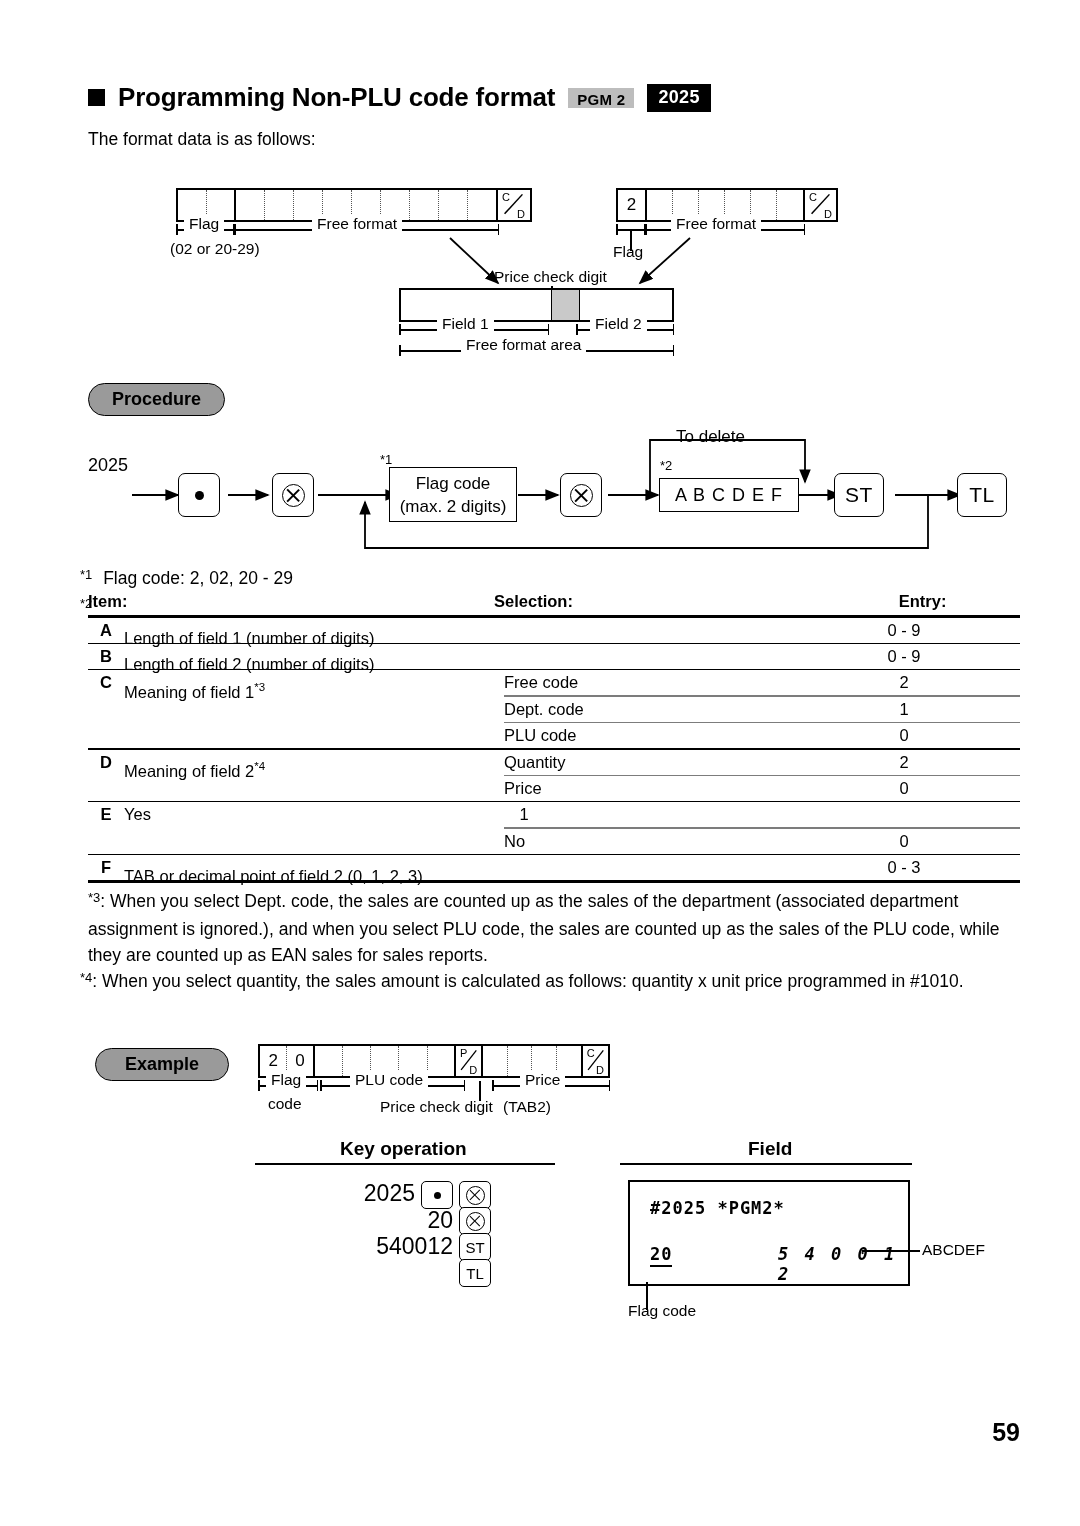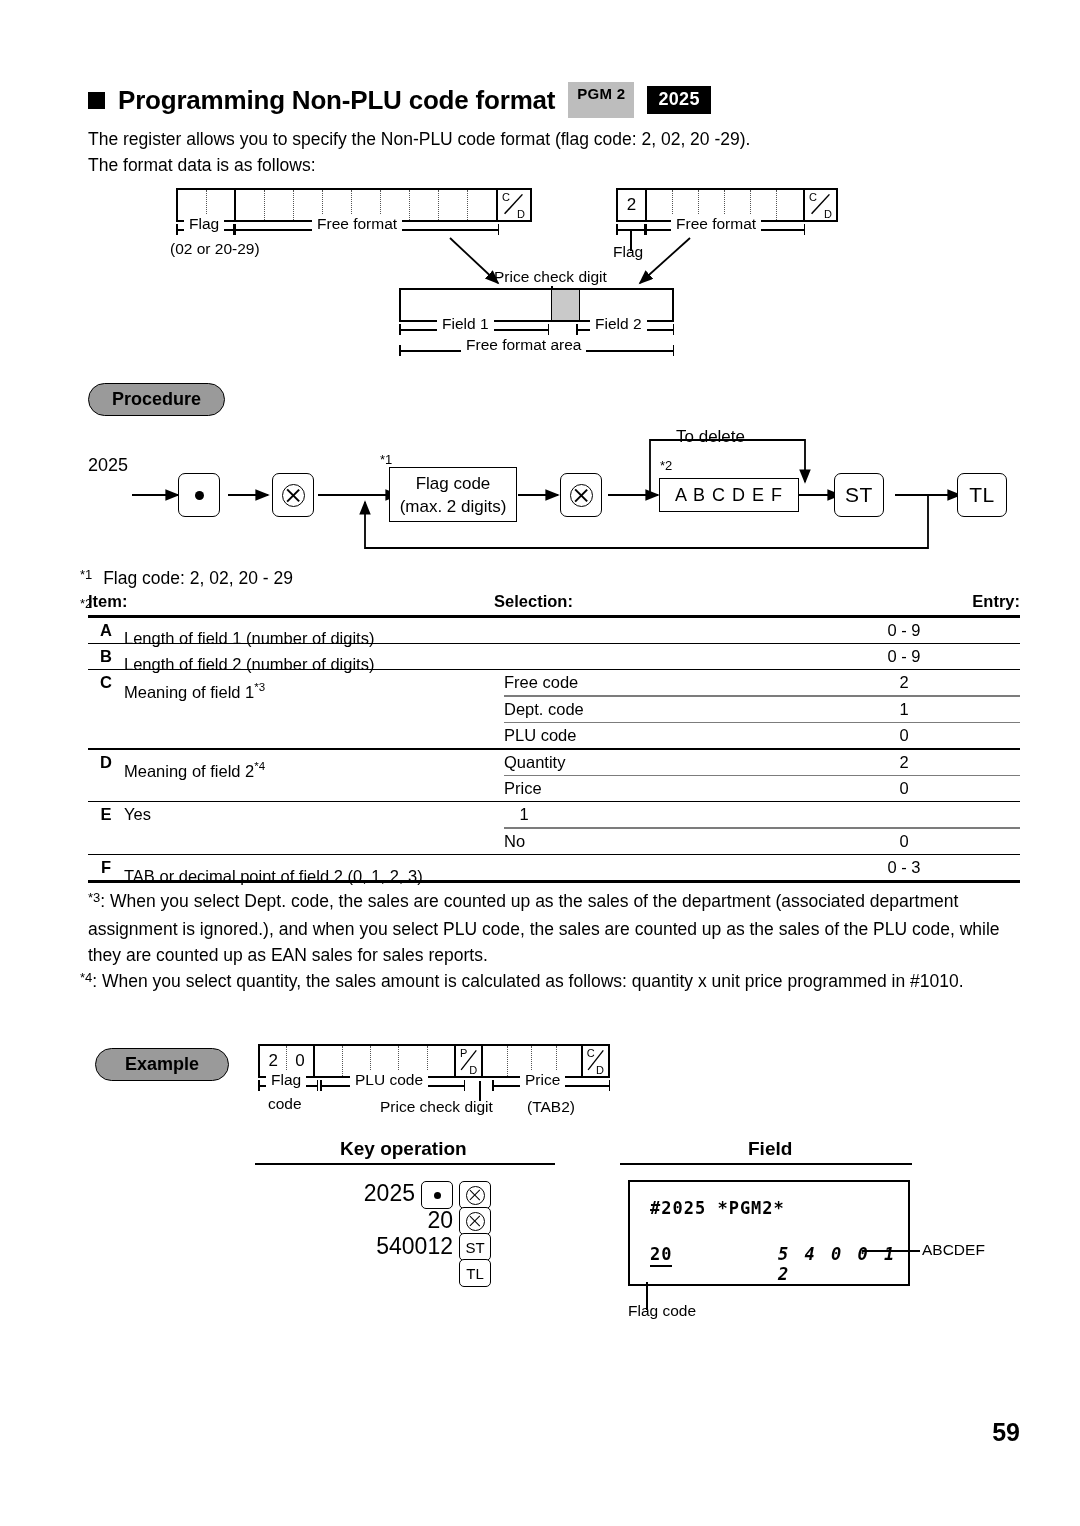--- a/index.html
+++ b/index.html
@@ -5,21 +5,21 @@
   html,body{margin:0;padding:0;background:#fff;}
   body{width:1080px;height:1526px;position:relative;
        font-family:"Liberation Sans","DejaVu Sans",sans-serif;color:#000;}
   .page{position:absolute;left:0;top:0;width:1080px;height:1526px;}
 
   
   .heading{position:absolute;left:88px;top:82px;display:flex;align-items:center;gap:13px;}
   .sq{width:17px;height:17px;background:#000;display:inline-block;}
   .h-title{font-size:26px;font-weight:bold;letter-spacing:-0.2px;}
   .badge-pgm{background:#bdbdbd;color:#000;font-size:15px;font-weight:bold;
-             padding:3px 9px 16px;letter-spacing:0.3px;}
+             padding:3px 9px 0;letter-spacing:0.3px;}
   .badge-num{background:#000;color:#fff;font-size:18px;font-weight:bold;
              padding:3px 11px 4px;letter-spacing:0.3px;}
 
   .intro{position:absolute;left:88px;top:126px;width:900px;font-size:17.5px;line-height:26px;}
 
   
   .fbox{position:absolute;border:2px solid #000;height:34px;box-sizing:border-box;display:flex;}
   .fcell{height:100%;box-sizing:border-box;display:flex;align-items:center;justify-content:center;
          font-size:17px;border-right:1px dotted #555;}
   .fcell.solid{border-right:2px solid #000;}
@@ -100,21 +100,20 @@
 <div class="page">
 
   <div class="heading">
     <span class="sq"></span>
     <span class="h-title">Programming Non-PLU code format</span>
     <span class="badge-pgm">PGM 2</span>
     <span class="badge-num">2025</span>
   </div>
 
   <div class="intro">
-    <div>The register allows you to specify the Non-PLU code format (flag code: 2, 02, 20 -29).</div>
     <div>The format data is as follows:</div>
   </div>
 
   <div class="fbox" style="left:176px;top:188px;width:356px;">
     <div class="fcell" style="width:29px;"></div>
     <div class="fcell solid" style="width:29px;"></div>
     <div class="fcell" style="width:29px;"></div>
     <div class="fcell" style="width:29px;"></div>
     <div class="fcell" style="width:29px;"></div>
     <div class="fcell" style="width:29px;"></div>
@@ -265,21 +264,21 @@
     <span class="star" style="position:relative;left:0;top:-5px;">*1</span>
     <span style="margin-left:6px;">Flag code: 2, 02, 20 - 29</span>
   </div>
   <span class="star" style="left:80px;top:596px;">*2</span>
 
   <div class="tbl">
     <div class="hdr">
       <div class="c-item" style="text-align:left;">Item:</div>
       <div class="c-desc"></div>
       <div class="c-sel">Selection:</div>
-      <div class="c-ent" style="text-align:right;margin-left:39px;">Entry:</div>
+      <div class="c-ent" style="text-align:center;margin-left:39px;">Entry:</div>
     </div>
     <div class="rule-thick"></div>
 
     <div class="row">
       <div class="c-item">A</div>
       <div class="c-desc">Length of field 1 (number of digits)</div>
       <div class="c-sel"></div>
       <div class="c-ent">0 - 9</div>
     </div>
     <div class="rule-thin"></div>
@@ -417,21 +416,21 @@
     <span class="lab" style="left:30px;">PLU code</span>
   </div>
   <div class="ln vln" style="left:479px;top:1081px;height:20px;"></div>
   <div class="tinytxt" style="left:380px;top:1098px;">Price check digit</div>
   <div class="brk" style="left:492px;top:1080px;width:118px;">
     <div class="line"></div>
       <div class="tl"></div>
       <div class="tr"></div>
     <span class="lab" style="left:28px;">Price</span>
   </div>
-  <div class="tinytxt" style="left:527px;top:1098px;">(TAB2)</div>
+  <div class="tinytxt" style="left:503px;top:1098px;">(TAB2)</div>
 
   <div class="kop" style="left:340px;top:1138px;">Key operation</div>
   <div class="ln hln" style="left:255px;top:1163px;width:300px;height:2px;"></div>
 
   <div style="position:absolute;left:300px;top:1180px;width:115px;text-align:right;font-size:23px;">2025</div>
   <div class="skey" style="left:421px;top:1181px;">
     <span class="dotsm"></span>
   </div>
   <div class="skey" style="left:459px;top:1181px;">
     <span class="xsmall"></span>

